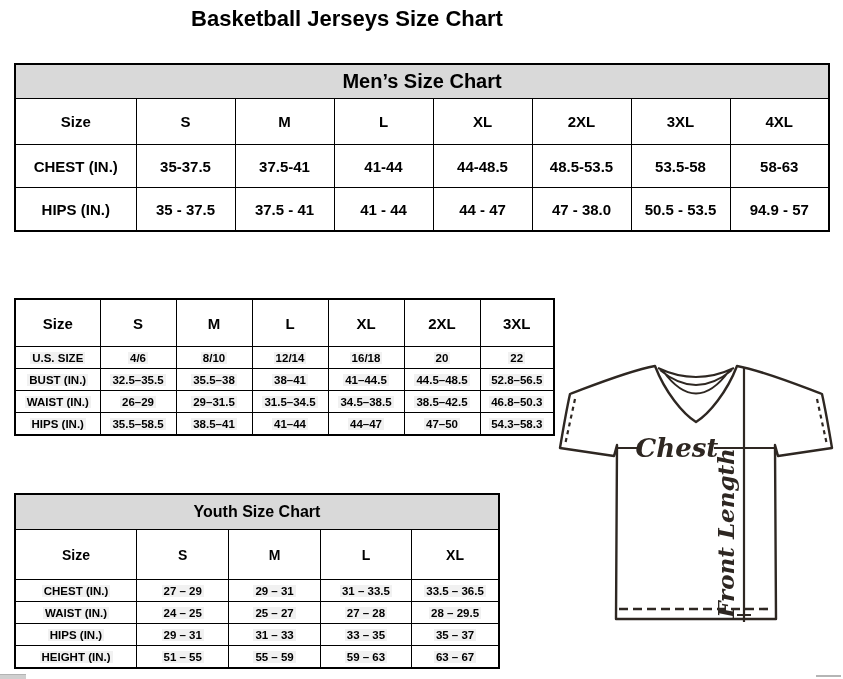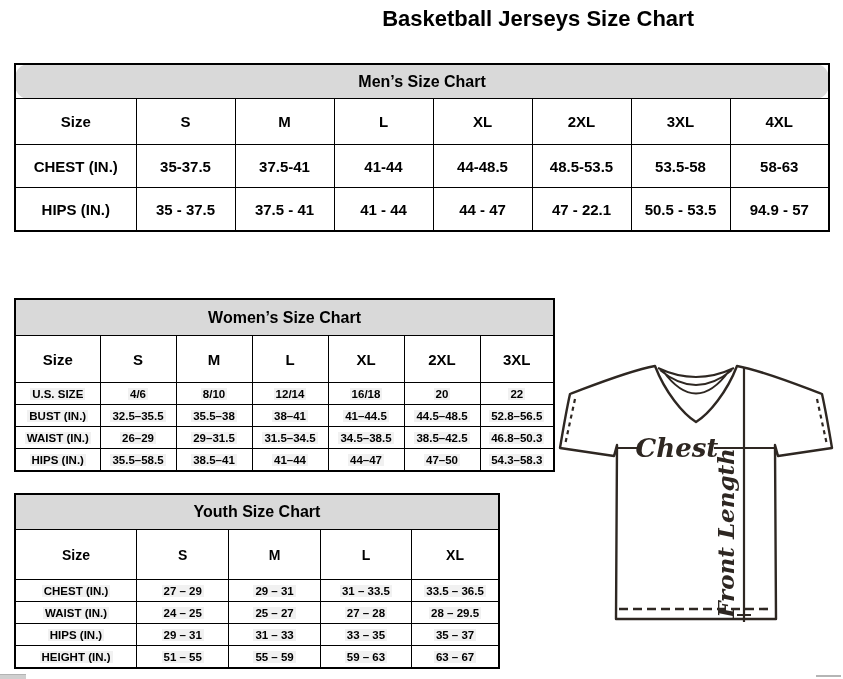--- a/index.html
+++ b/index.html
@@ -3,32 +3,32 @@
 <meta charset="utf-8">
 <style>
   html,body { margin:0; padding:0; }
   body {
     width:843px; height:679px; position:relative; overflow:hidden;
     background:#ffffff; color:#000;
     font-family:"Liberation Sans", sans-serif;
   }
   .page-title {
     position:absolute; top:6px; left:0; width:694px;
-    text-align:right; font-size:22px; font-weight:bold;
+    text-align:center; font-size:22px; font-weight:bold;
   }
   table {
     position:absolute; border-collapse:collapse; table-layout:fixed;
     background:#fff; font-weight:bold; text-align:center; color:#000;
     border:2px solid #000;
   }
   td { border:1px solid #000; padding:0; vertical-align:middle; overflow:hidden; }
   tr.theader td { background:#d9d9d9; }
 
   #mens { left:14px; top:63px;  width:815px; }
-  #mens tr.theader td { height:33px; font-size:16px;border-radius:14px; }
+  #mens tr.theader td { height:33px; font-size:20px; }
   #mens tr.sizerow td { height:45px; font-size:15px; }
   #mens tr.datarow td { height:42px; font-size:15px; }
 
   #womens { left:14px; top:298px; width:539px; }
   #womens tr.theader td { height:35px; font-size:16px; }
   #womens tr.sizerow td { height:46px; font-size:15px; }
   #womens tr.datarow td { height:21px; font-size:11.5px; }
   #womens td.lbl { font-size:10.5px; }
 
   #youth { left:14px; top:493px; width:486px; }
@@ -83,41 +83,38 @@
     <td>48.5-53.5</td>
     <td>53.5-58</td>
     <td>58-63</td>
   </tr>
   <tr class="datarow">
     <td class="lbl">HIPS (IN.)</td>
     <td>35 - 37.5</td>
     <td>37.5 - 41</td>
     <td>41 - 44</td>
     <td>44 - 47</td>
-    <td>47 - 22.1</td>
+    <td>47 - 38.0</td>
     <td>50.5 - 53.5</td>
     <td>94.9 - 57</td>
   </tr>
 </tbody>
   </table>
 
 <table id="womens">
   <colgroup>
       <col style="width:85px">
       <col style="width:76px">
       <col style="width:76px">
       <col style="width:76px">
       <col style="width:76px">
       <col style="width:76px">
       <col style="width:74px">
     </colgroup>
   <tbody>
-      <tr class="theader">
-    <td colspan="7">Women’s Size Chart</td>
-  </tr>
   <tr class="sizerow">
     <td>Size</td>
     <td>S</td>
     <td>M</td>
     <td>L</td>
     <td>XL</td>
     <td>2XL</td>
     <td>3XL</td>
   </tr>
   <tr class="datarow">

